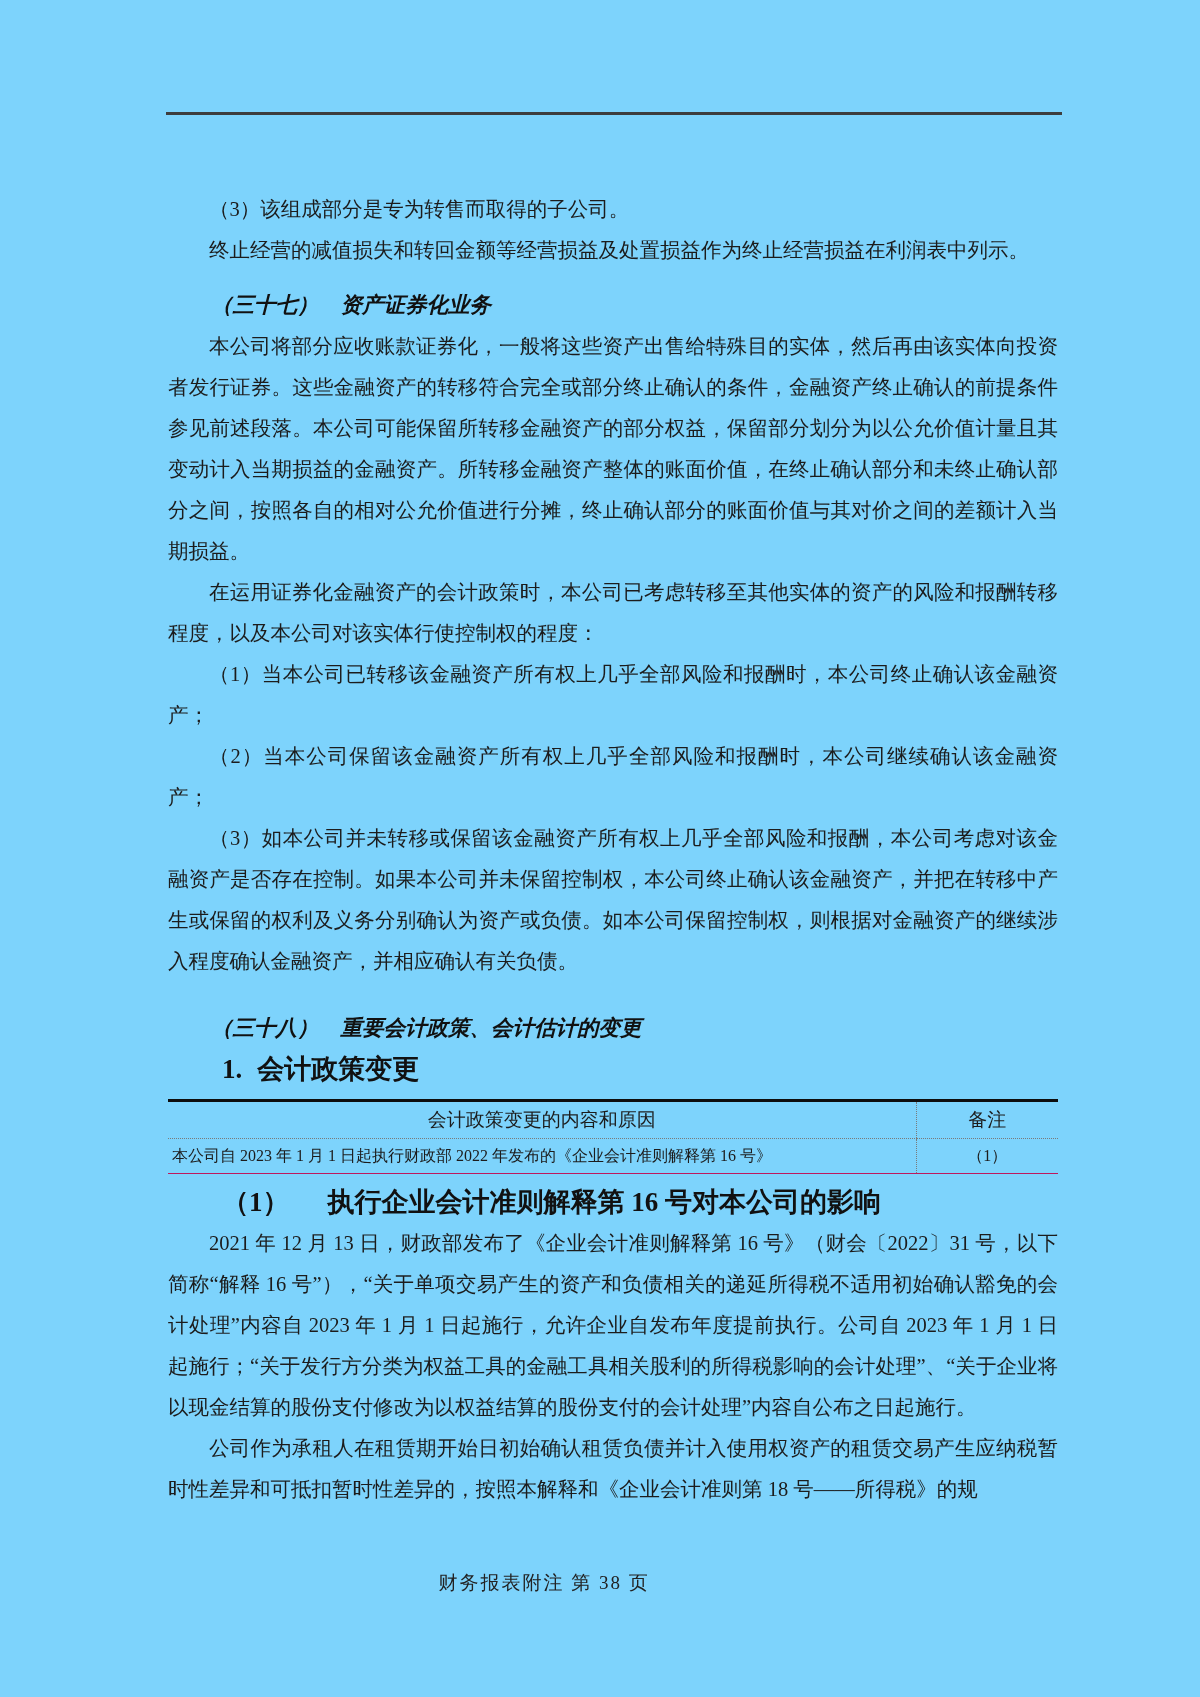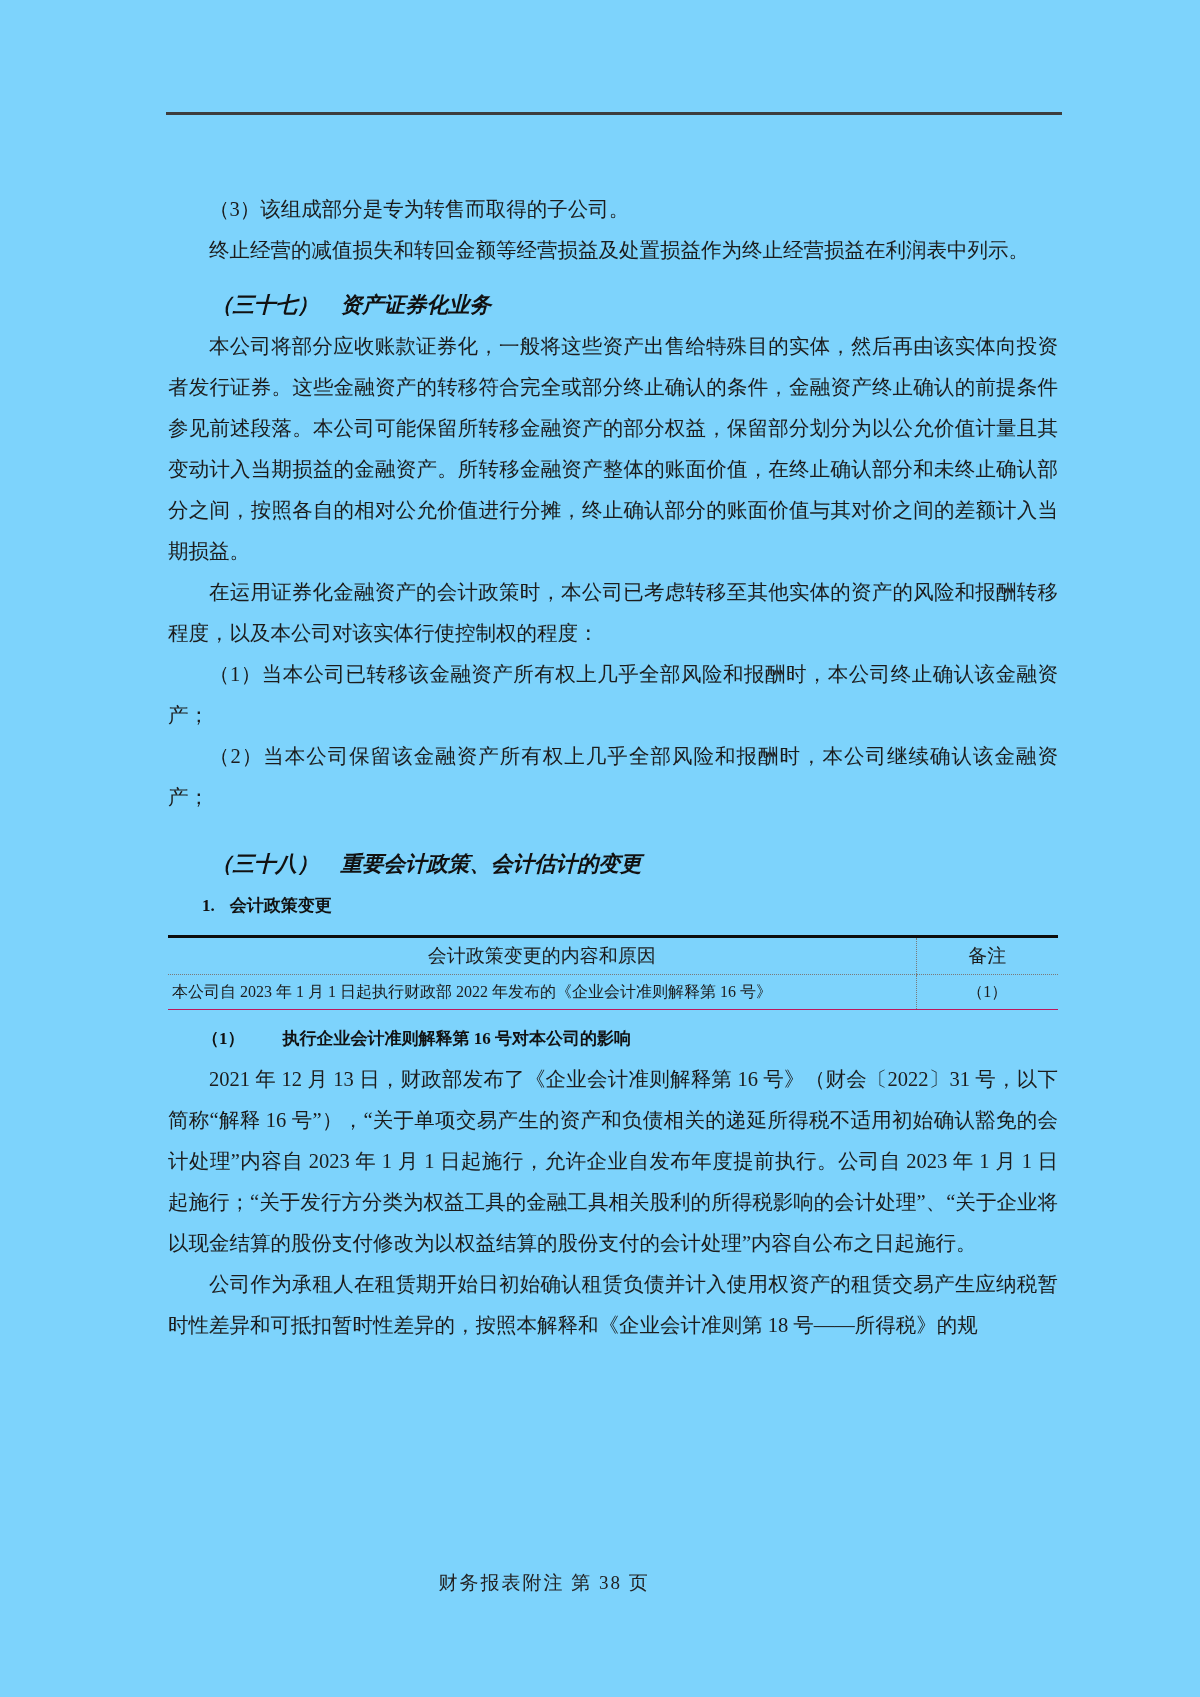--- a/index.html
+++ b/index.html
@@ -43,21 +43,21 @@
     line-height:41px;
     font-weight:700;
     color:#111;
     padding-left:2em;
   }
   .heading.h-major { margin-top:14px;font-style:italic; }
   .heading.h-38   { margin-top:26px; }
   .h-gap-lg { margin-left:22px; }
   .h-gap-md { margin-left:15px; }
   .h-gap-xl { margin-left:38px; }
-  .heading.h-sub { font-size:17px; }
+  .heading.h-sub { font-size:27px; }
   table.policy {
     width:100%;
     margin-top:9px;
     margin-bottom:8px;
     border-collapse:collapse;
     table-layout:fixed;
     border-top:3px solid #0d0d0d;
     border-bottom:1px solid #be185d;
   }
   table.policy th {
@@ -101,20 +101,21 @@
 
     <p class="para first">（3）该组成部分是专为转售而取得的子公司。</p>
     <p class="para">终止经营的减值损失和转回金额等经营损益及处置损益作为终止经营损益在利润表中列示。</p>
 
     <h2 class="heading h-major"><span>（三十七）</span><span class="h-gap-lg">资产证券化业务</span></h2>
 
     <p class="para">本公司将部分应收账款证券化，一般将这些资产出售给特殊目的实体，然后再由该实体向投资者发行证券。这些金融资产的转移符合完全或部分终止确认的条件，金融资产终止确认的前提条件参见前述段落。本公司可能保留所转移金融资产的部分权益，保留部分划分为以公允价值计量且其变动计入当期损益的金融资产。所转移金融资产整体的账面价值，在终止确认部分和未终止确认部分之间，按照各自的相对公允价值进行分摊，终止确认部分的账面价值与其对价之间的差额计入当期损益。</p>
     <p class="para">在运用证券化金融资产的会计政策时，本公司已考虑转移至其他实体的资产的风险和报酬转移程度，以及本公司对该实体行使控制权的程度：</p>
     <p class="para">（1）当本公司已转移该金融资产所有权上几乎全部风险和报酬时，本公司终止确认该金融资产；</p>
     <p class="para">（2）当本公司保留该金融资产所有权上几乎全部风险和报酬时，本公司继续确认该金融资产；</p>
+    <p class="para">（3）如本公司并未转移或保留该金融资产所有权上几乎全部风险和报酬，本公司考虑对该金融资产是否存在控制。如果本公司并未保留控制权，本公司终止确认该金融资产，并把在转移中产生或保留的权利及义务分别确认为资产或负债。如本公司保留控制权，则根据对金融资产的继续涉入程度确认金融资产，并相应确认有关负债。</p>
 
     <h2 class="heading h-major h-38"><span>（三十八）</span><span class="h-gap-lg">重要会计政策、会计估计的变更</span></h2>
 
     <h3 class="heading h-sub"><span>1.</span><span class="h-gap-md">会计政策变更</span></h3>
 
     <table class="policy">
       <colgroup>
         <col style="width:748px">
         <col style="width:142px">
       </colgroup>

